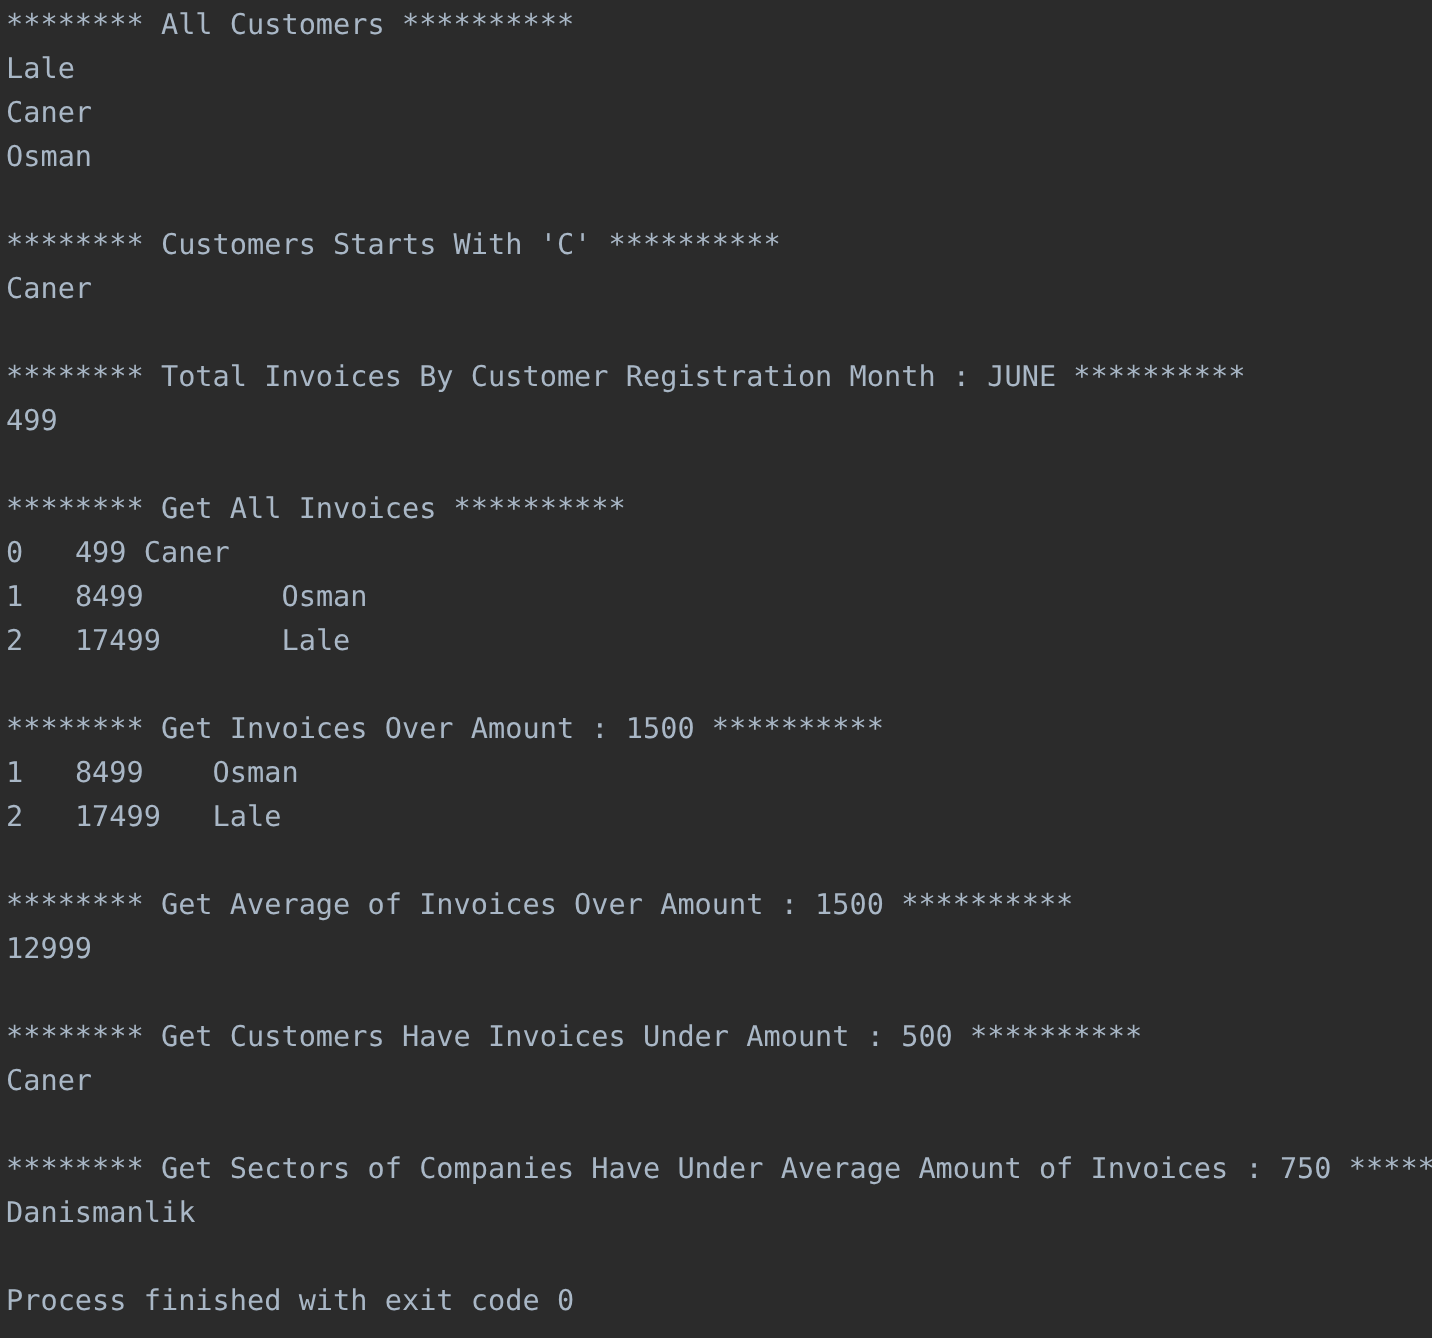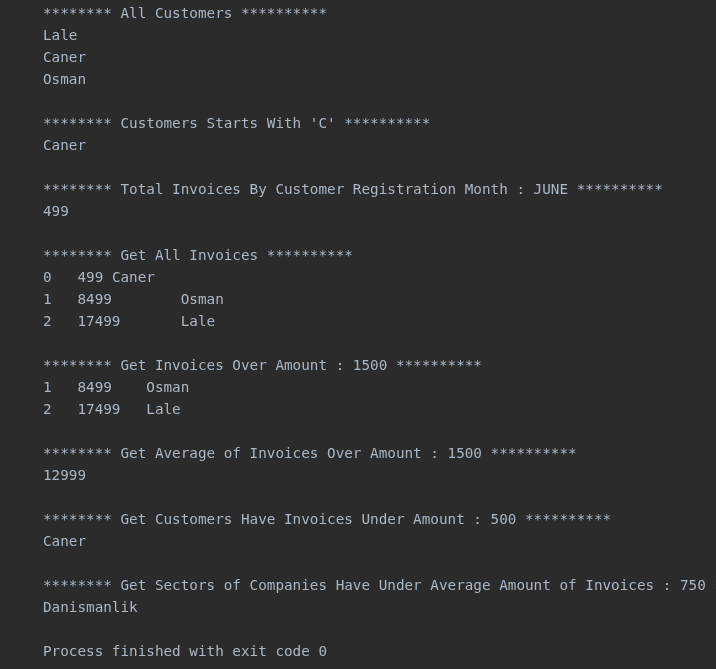--- a/index.html
+++ b/index.html
@@ -27,21 +27,20 @@
     -moz-tab-size: 4;
     letter-spacing: 0px;
     overflow: hidden;
   }
   .line {
     height: 22px;
     white-space: pre;
     tab-size: 4;
     -moz-tab-size: 4;
     min-height: 22px;
-    margin-left: 40px;
   }
   .blank {
     height: 22px;
   }
 </style>
 </head>
 <body>
 
 <div id="console"><div class="line">******** All Customers **********</div><div class="line">Lale</div><div class="line">Caner</div><div class="line">Osman</div><div class="line blank"></div><div class="line">******** Customers Starts With 'C' **********</div><div class="line">Caner</div><div class="line blank"></div><div class="line">******** Total Invoices By Customer Registration Month : JUNE **********</div><div class="line">499</div><div class="line blank"></div><div class="line">******** Get All Invoices **********</div><div class="line">0	499	Caner</div><div class="line">1	8499		Osman</div><div class="line">2	17499		Lale</div><div class="line blank"></div><div class="line">******** Get Invoices Over Amount : 1500 **********</div><div class="line">1	8499	Osman</div><div class="line">2	17499	Lale</div><div class="line blank"></div><div class="line">******** Get Average of Invoices Over Amount : 1500 **********</div><div class="line">12999</div><div class="line blank"></div><div class="line">******** Get Customers Have Invoices Under Amount : 500 **********</div><div class="line">Caner</div><div class="line blank"></div><div class="line">******** Get Sectors of Companies Have Under Average Amount of Invoices : 750 **********</div><div class="line">Danismanlik</div><div class="line blank"></div><div class="line">Process finished with exit code 0</div></div>
 

